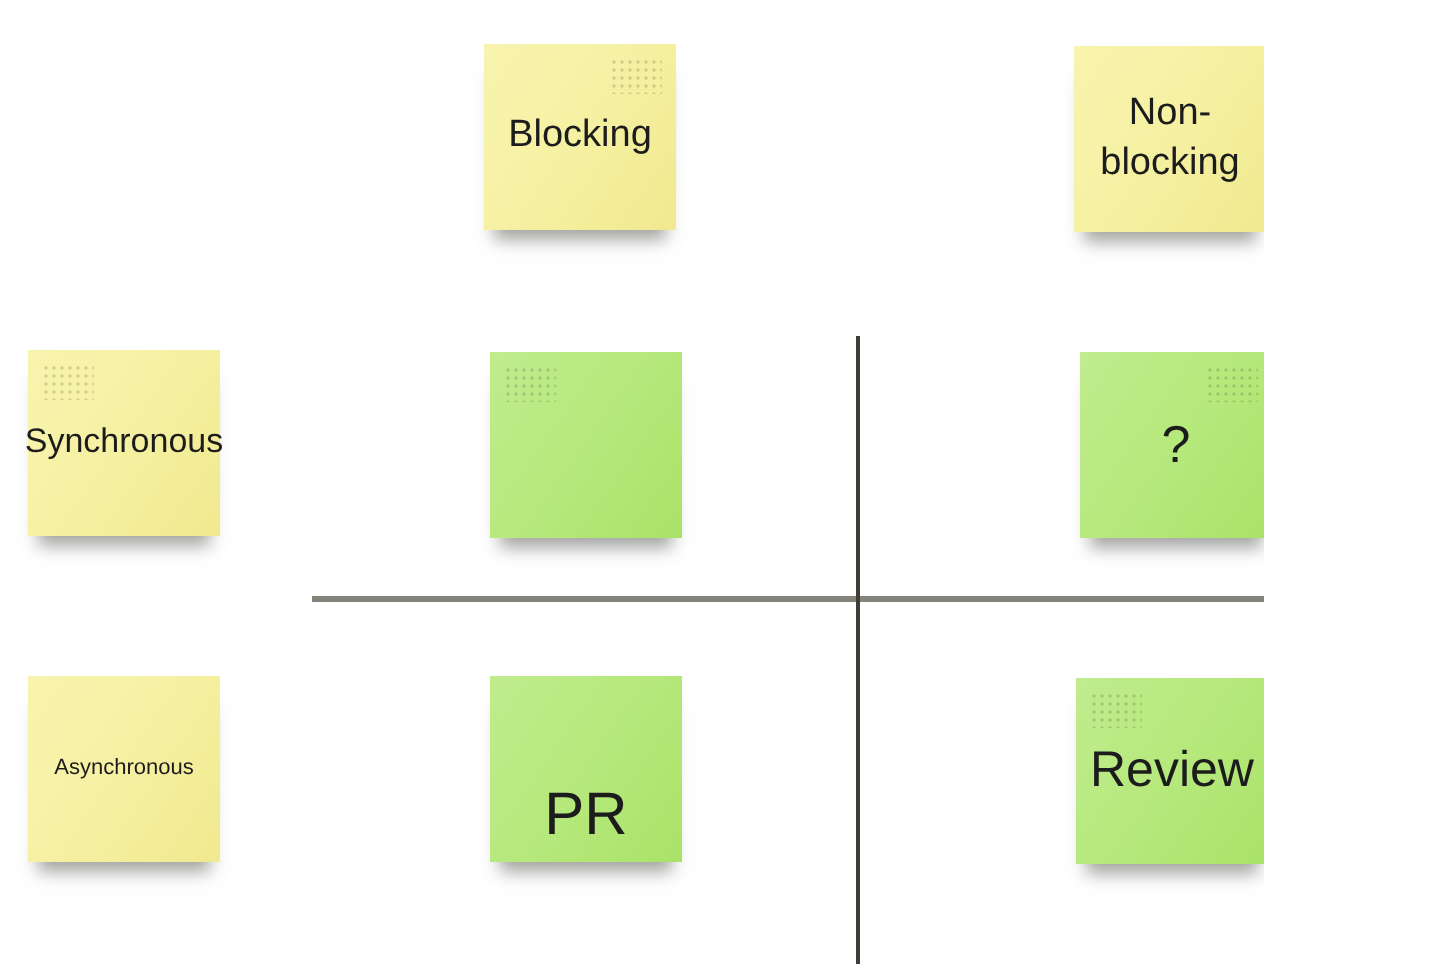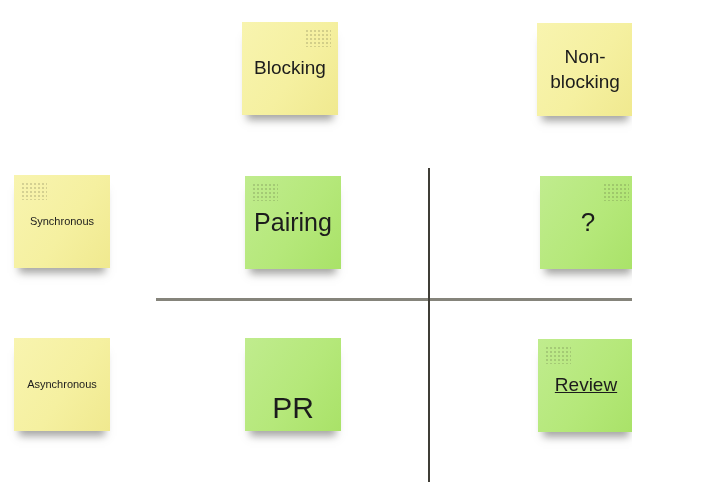--- a/index.html
+++ b/index.html
@@ -51,26 +51,26 @@
   }
   .note.yellow {
     background: linear-gradient(125deg, #f8f4af 0%, #f5f0a0 55%, #f0e98f 100%);
   }
   .note.green {
     background: linear-gradient(125deg, #c0ec8e 0%, #b5e87a 55%, #a9e268 100%);
   }
 
   .note-blocking     { left: 242px; top: 22px;  font-size: 19px; }
   .note-nonblocking  { left: 537px; top: 23px;  font-size: 19px; }
-  .note-synchronous  { left: 14px;  top: 175px; font-size: 11px; }
+  .note-synchronous  { left: 14px;  top: 175px; font-size: 17px; }
   .note-pairing      { left: 245px; top: 176px; font-size: 25px; }
   .note-question     { left: 540px; top: 176px; font-size: 26px; }
   .note-asynchronous { left: 14px;  top: 338px; font-size: 11px; }
   .note-pr           { left: 245px; top: 338px; font-size: 30px; align-items: flex-end; }
-  .note-review       { left: 538px; top: 339px; font-size: 19px; text-decoration: underline; }
+  .note-review       { left: 538px; top: 339px; font-size: 25px; }
 
   
   .speckle {
     position: absolute;
     width: 26px;
     height: 18px;
     background-image: radial-gradient(circle, rgba(60,60,40,0.35) 0.7px, transparent 1px);
     background-size: 4px 4px;
     opacity: 0.55;
     pointer-events: none;
@@ -95,21 +95,20 @@
     <span>Non-blocking</span>
   </div>
 
   <div class="note yellow note-synchronous">
     <div class="speckle tl"></div>
     <span>Synchronous</span>
   </div>
 
   <div class="note green note-pairing">
     <div class="speckle tl"></div>
-    <span>Pairing</span>
   </div>
 
   <div class="note green note-question">
     <div class="speckle tr"></div>
     <span>?</span>
   </div>
 
   <div class="note yellow note-asynchronous">
     <span>Asynchronous</span>
   </div>

